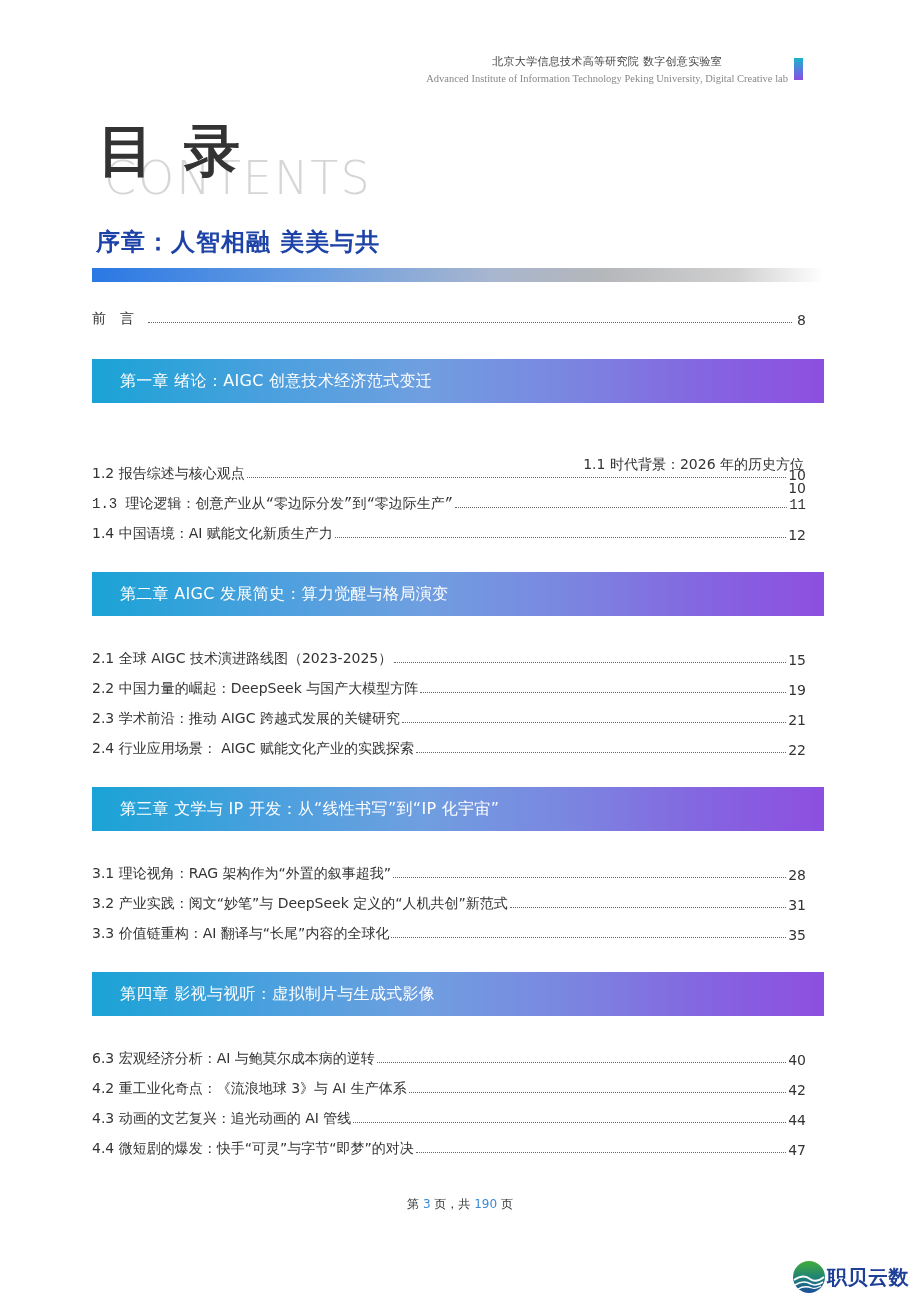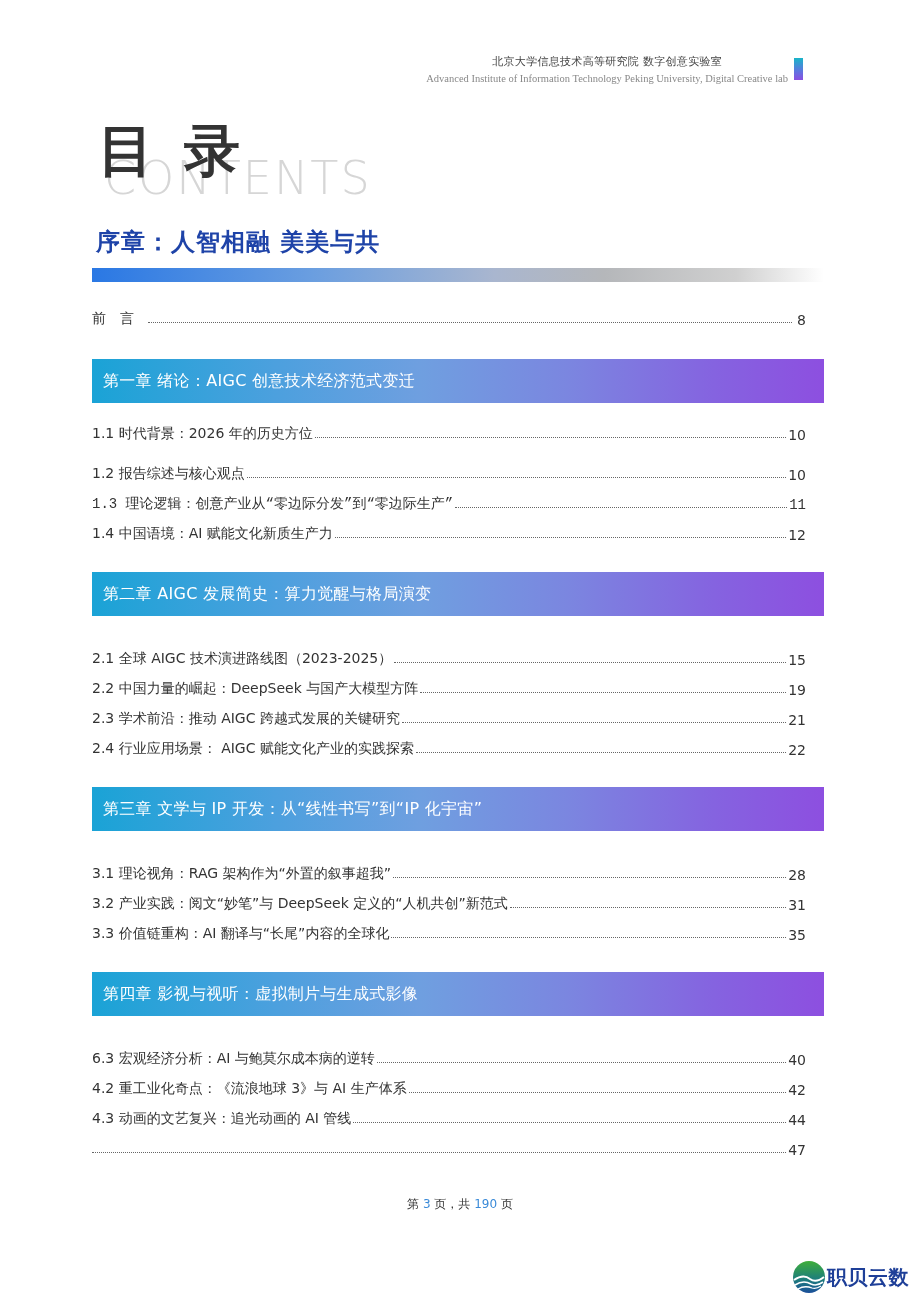--- a/index.html
+++ b/index.html
@@ -23,21 +23,21 @@
 
   .toc-row { position: absolute; left: 92px; width: 714px; display: flex; align-items: flex-end; font-size: 14px; color: #333; height: 20px; }
   .toc-row .label { white-space: nowrap; padding-right: 2px; }
   .toc-row .dots { flex: 1; border-bottom: 1px dotted #666; margin-bottom: 5px; height: 1px; }
   .toc-row .page { white-space: nowrap; padding-left: 2px; min-width: 14px; text-align: right; }
   .toc-row.preface .label { letter-spacing: 14px; padding-right: 0; }
   .toc-row.preface .page { font-size: 14px; }
 
   .chapter { position: absolute; left: 92px; width: 732px; height: 44px;
     background: linear-gradient(90deg, #1aa3d6 0%, #4ca0de 25%, #6f9fe0 45%, #7b86e0 65%, #8563e0 85%, #8d4fe0 100%);
-    color: #ffffff; font-size: 16px; line-height: 44px; padding-left: 11px; letter-spacing: 0.3px; }
+    color: #ffffff; font-size: 16px; line-height: 44px; padding-left: 28px; letter-spacing: 0.3px; }
 
   .footer { position: absolute; top: 1196px; left: 0; width: 920px; text-align: center; font-size: 12px; color: #333; }
   .footer .num { color: #3a8ad8; }
 
   .logo { position: absolute; top: 1260px; left: 792px; display: flex; align-items: center; }
   .logo-mark { width: 34px; height: 34px; }
   .logo-text { font-size: 20px; font-weight: bold; color: #1e3f98; margin-left: 1px; letter-spacing: 0.5px; }
 </style>
 </head>
 <body>
@@ -56,21 +56,21 @@
 <div class="prologue">序章：人智相融  美美与共</div>
 <div class="prologue-bar"></div>
 
 <div class="toc-row preface" style="top:308px;">
   <span class="label">前言</span>
   <span class="dots"></span>
   <span class="page">8</span>
 </div>
 
 <div class="chapter" style="top:359px;">第一章 绪论：AIGC 创意技术经济范式变迁</div>
-<div class="toc-row" style="top:423px;">
+<div class="toc-row" style="top:456px;flex-direction:column;">
   <span class="label">1.1  时代背景：2026 年的历史方位</span>
   <span class="dots"></span>
   <span class="page">10</span>
 </div>
 <div class="toc-row" style="top:463px;">
   <span class="label">1.2  报告综述与核心观点</span>
   <span class="dots"></span>
   <span class="page">10</span>
 </div>
 <div class="toc-row" style="top:493px;font-family:Liberation Mono, monospace;">
@@ -133,20 +133,21 @@
   <span class="label">4.2  重工业化奇点：《流浪地球 3》与 AI 生产体系</span>
   <span class="dots"></span>
   <span class="page">42</span>
 </div>
 <div class="toc-row" style="top:1108px;">
   <span class="label">4.3  动画的文艺复兴：追光动画的 AI 管线</span>
   <span class="dots"></span>
   <span class="page">44</span>
 </div>
 <div class="toc-row" style="top:1138px;">
+  <span class="label">4.4  微短剧的爆发：快手“可灵”与字节“即梦”的对决</span>
   <span class="dots"></span>
   <span class="page">47</span>
 </div>
 
 <div class="footer">
   <span>第 </span><span class="num">3</span><span> 页，共 </span><span class="num">190</span><span> 页</span>
 </div>
 
 <div class="logo">
   <svg class="logo-mark" viewBox="0 0 34 34">

